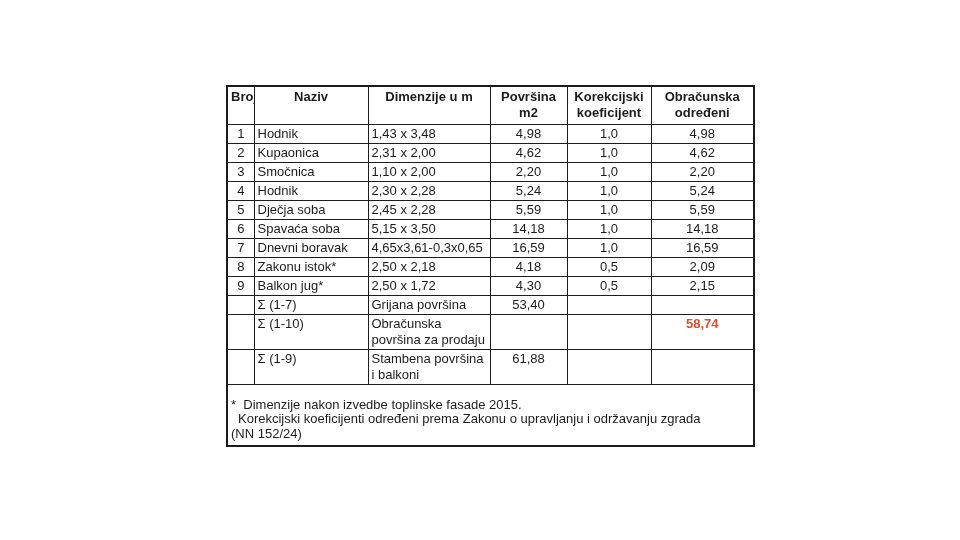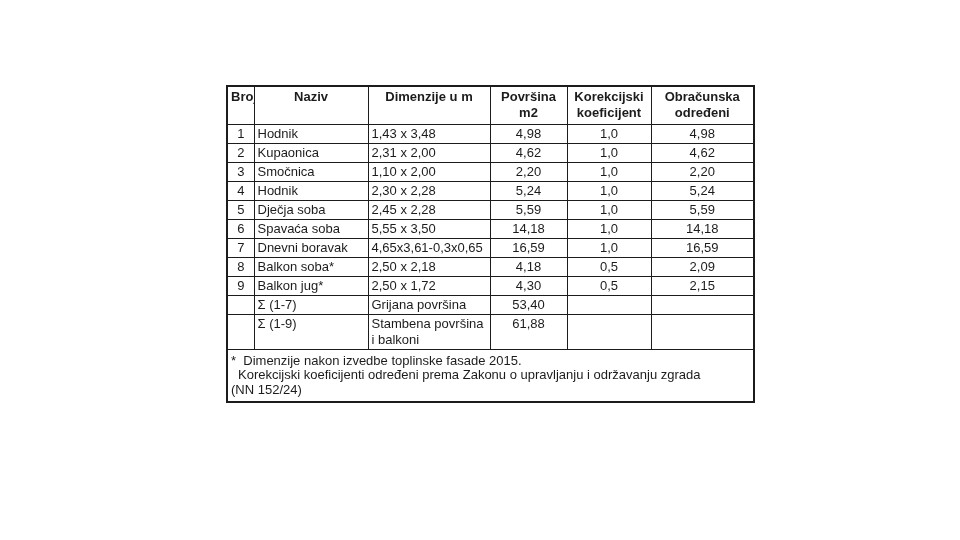--- a/index.html
+++ b/index.html
@@ -48,21 +48,21 @@
   }
   tr.data-row { height: 19px; }
   tr.data-row td { white-space: nowrap; }
   td.align-center { text-align: center; }
   td.align-left { text-align: left; }
   td.highlight {
     color: var(--highlight, #e04e2b);
     font-weight: bold;
   }
   tfoot td {
-    padding: 4px 4px 4px 3px;
+    padding: 13px 4px 4px 3px;
     white-space: normal;
   }
   .fn-line {
     font-size: 13px;
     line-height: 14.5px;
     white-space: pre-wrap;
   }
   .fn-indent { padding-left: 7px; }
 </style>
 </head>
@@ -128,56 +128,64 @@
           <td class="align-center">5</td>
           <td class="align-left">Dječja soba</td>
           <td class="align-left">2,45 x 2,28</td>
           <td class="align-center">5,59</td>
           <td class="align-center">1,0</td>
           <td class="align-center">5,59</td>
         </tr>
         <tr class="data-row">
           <td class="align-center">6</td>
           <td class="align-left">Spavaća soba</td>
-          <td class="align-left">5,55 x 3,50</td>
+          <td class="align-left">5,15 x 3,50</td>
           <td class="align-center">14,18</td>
           <td class="align-center">1,0</td>
           <td class="align-center">14,18</td>
         </tr>
         <tr class="data-row">
           <td class="align-center">7</td>
           <td class="align-left">Dnevni boravak</td>
           <td class="align-left">4,65x3,61-0,3x0,65</td>
           <td class="align-center">16,59</td>
           <td class="align-center">1,0</td>
           <td class="align-center">16,59</td>
         </tr>
         <tr class="data-row">
           <td class="align-center">8</td>
-          <td class="align-left">Balkon soba*</td>
+          <td class="align-left">Zakonu istok*</td>
           <td class="align-left">2,50 x 2,18</td>
           <td class="align-center">4,18</td>
           <td class="align-center">0,5</td>
           <td class="align-center">2,09</td>
         </tr>
         <tr class="data-row">
           <td class="align-center">9</td>
           <td class="align-left">Balkon jug*</td>
           <td class="align-left">2,50 x 1,72</td>
           <td class="align-center">4,30</td>
           <td class="align-center">0,5</td>
           <td class="align-center">2,15</td>
         </tr>
         <tr class="summary-row">
           <td class="align-center"></td>
           <td class="align-left">Σ (1-7)</td>
           <td class="align-left">Grijana površina</td>
           <td class="align-center">53,40</td>
           <td class="align-center"></td>
           <td class="align-center"></td>
+        </tr>
+        <tr class="summary-row">
+          <td class="align-center"></td>
+          <td class="align-left">Σ (1-10)</td>
+          <td class="align-left">Obračunska površina za prodaju</td>
+          <td class="align-center"></td>
+          <td class="align-center"></td>
+          <td class="align-center highlight">58,74</td>
         </tr>
         <tr class="summary-row">
           <td class="align-center"></td>
           <td class="align-left">Σ (1-9)</td>
           <td class="align-left">Stambena površina i balkoni</td>
           <td class="align-center">61,88</td>
           <td class="align-center"></td>
           <td class="align-center"></td>
         </tr>
       </tbody>

